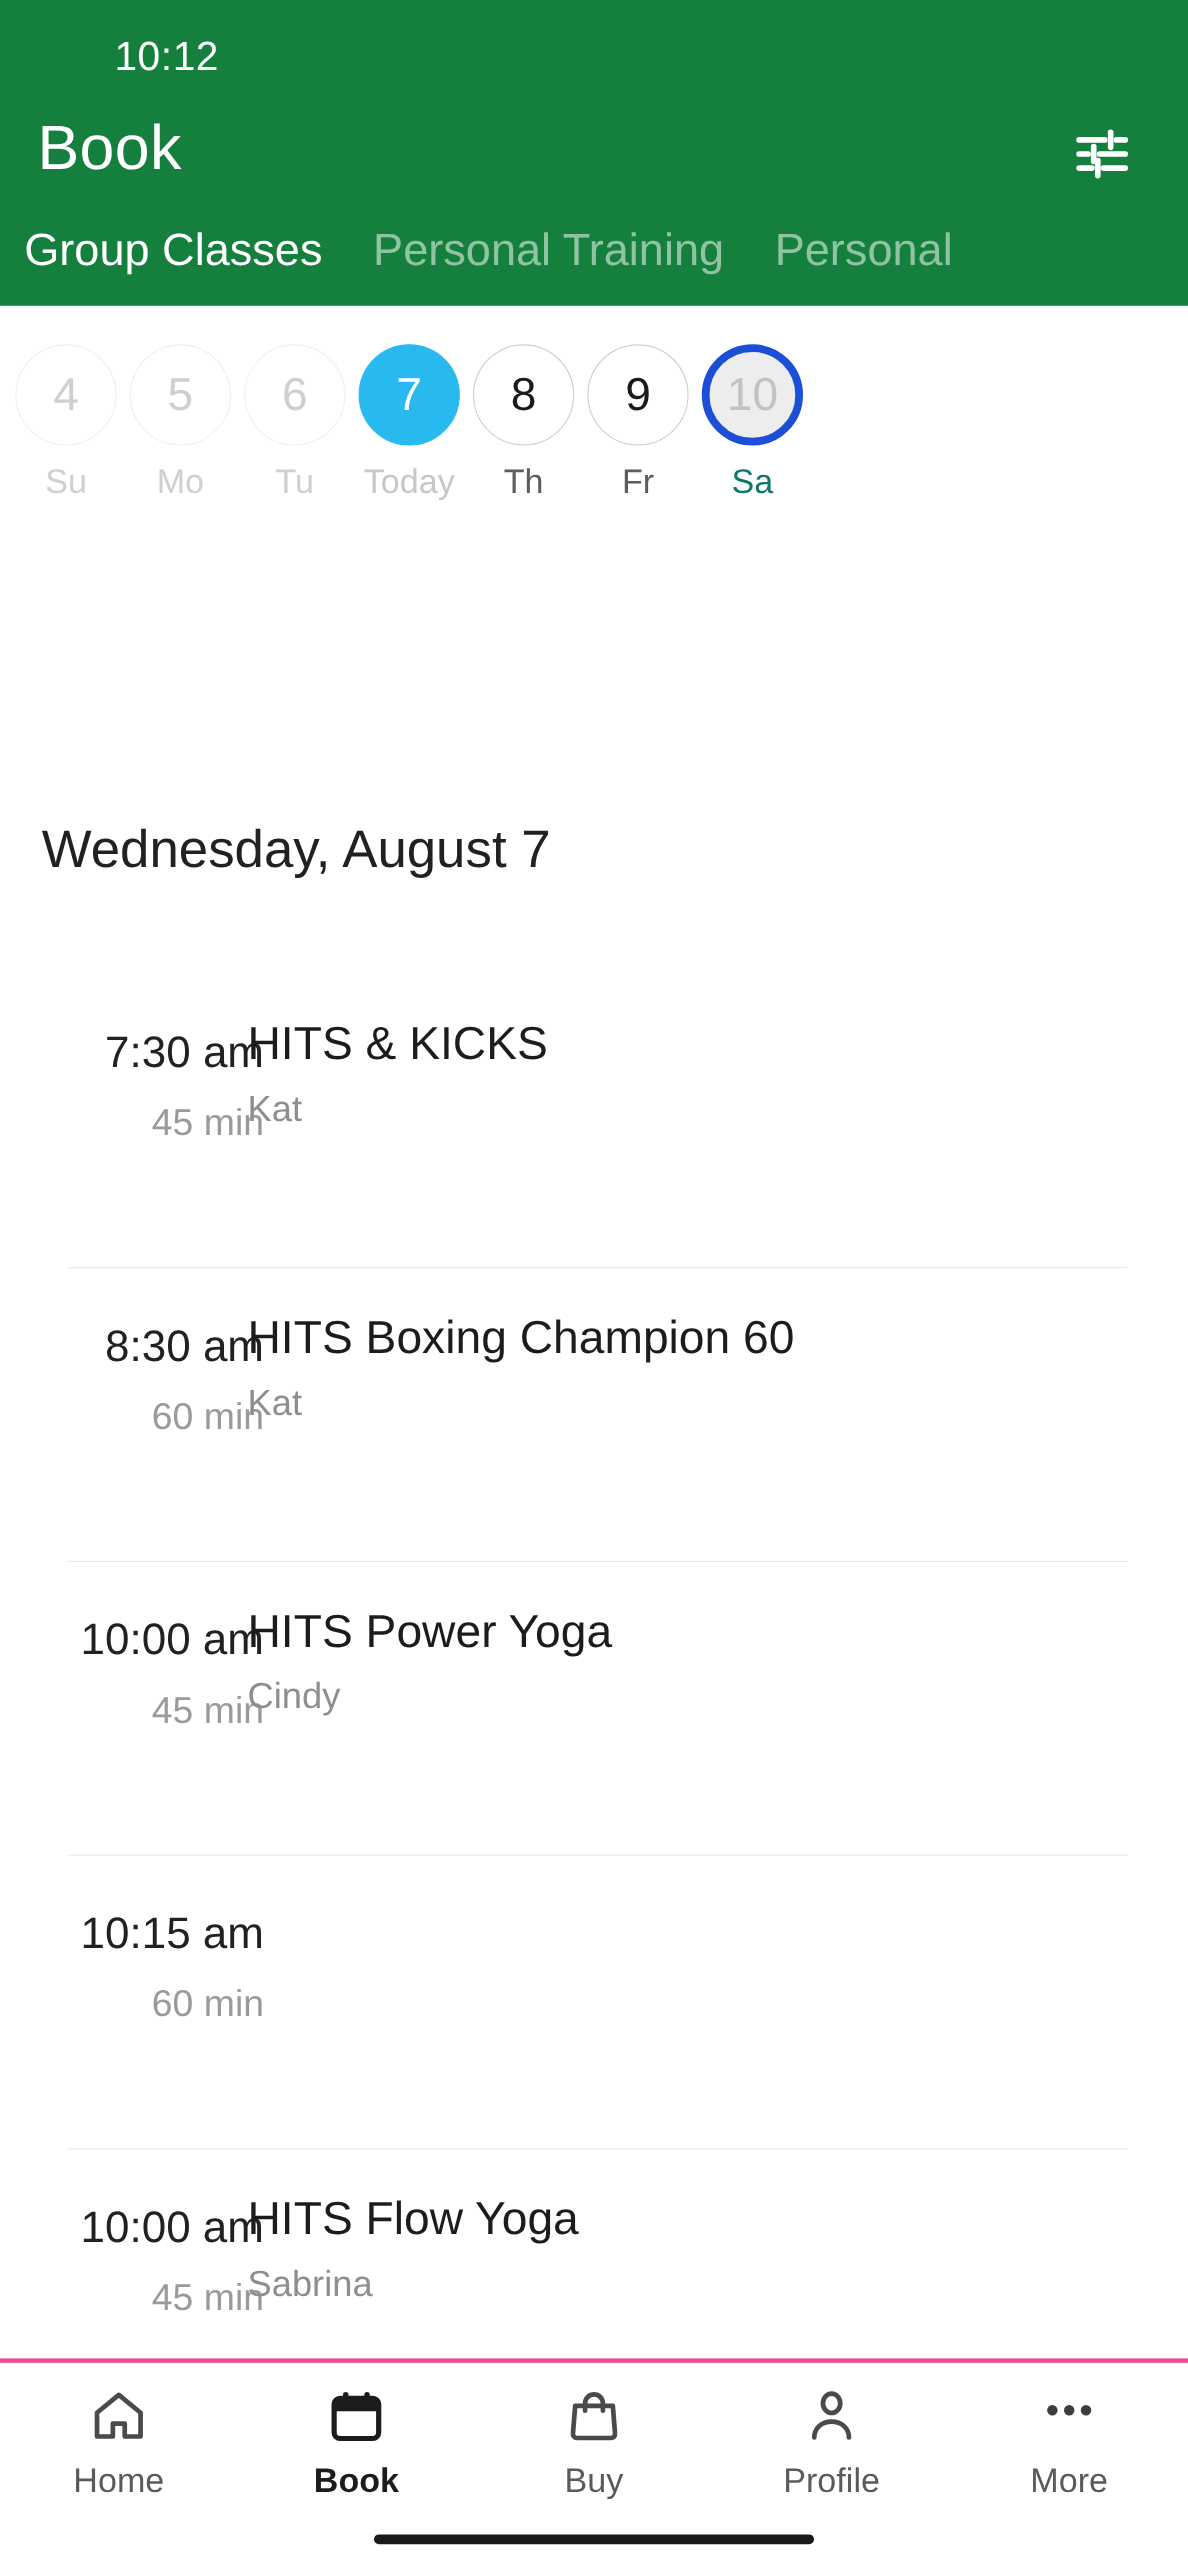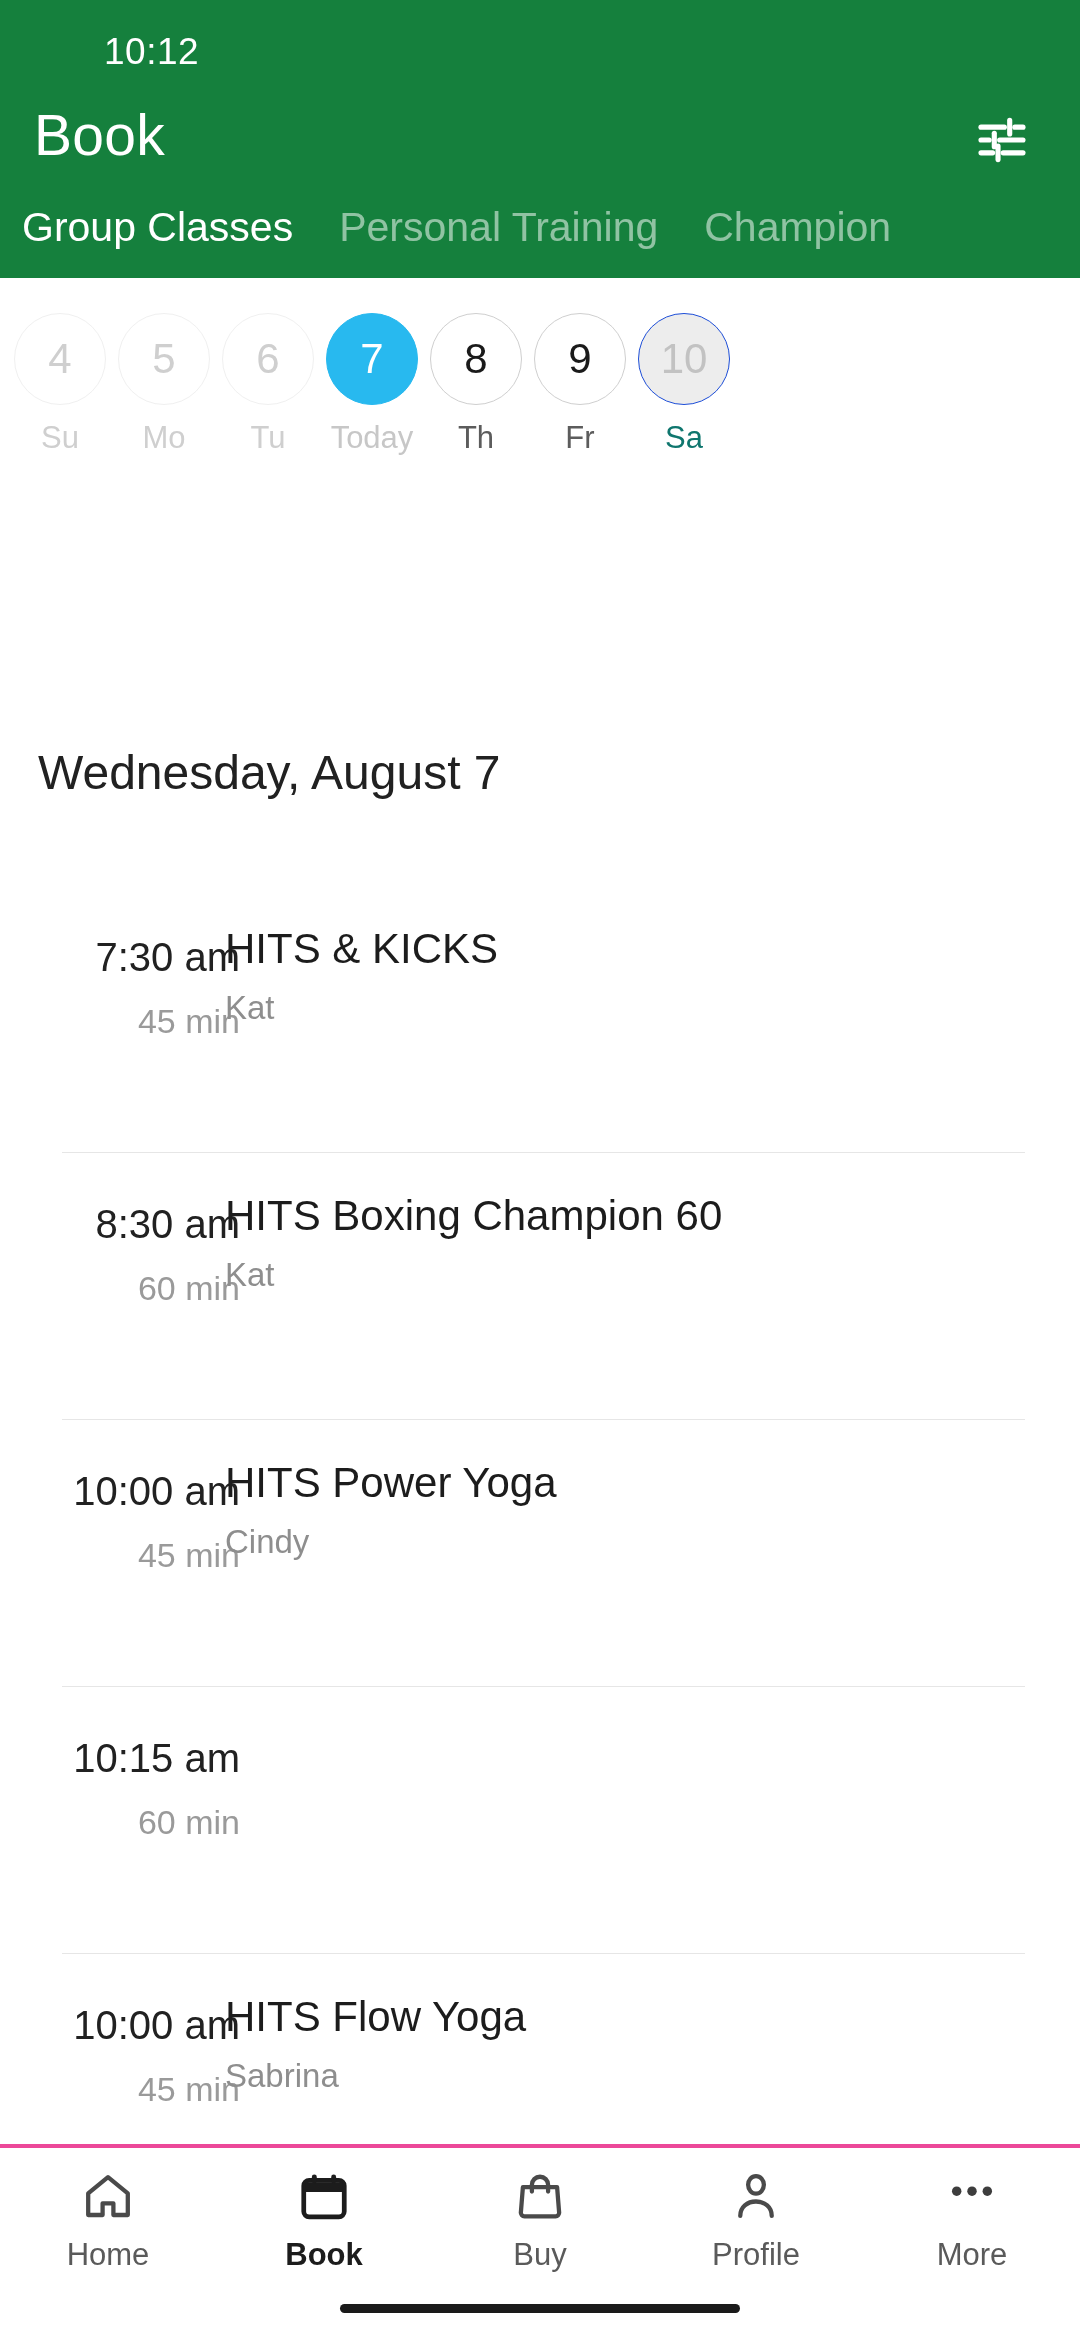--- a/index.html
+++ b/index.html
@@ -68,21 +68,21 @@
   .day .dayname {
     margin-top:15px; font-size:31px;
   }
   
   .day.disabled .daycircle { border:1px solid #f0f0f0; color:#cfcfcf; background:#fff; }
   .day.disabled .dayname  { color:#cfcfcf; }
   .day.selected .daycircle { background:#28b9ef; color:#ffffff; border:1px solid #28b9ef; }
   .day.selected .dayname  { color:#c7c7c7; }
   .day.normal .daycircle   { border:1px solid #cfcfcf; color:#1a1a1a; background:#fff; }
   .day.normal .dayname    { color:#5c5c5c; }
-  .day.greyed .daycircle   { border:1px solid #1d4ed8; color:#c2c2c2; background:#ededed; }
+  .day.greyed .daycircle   { border:7px solid #1d4ed8; color:#c2c2c2; background:#ededed; }
   .day.greyed .dayname    { color:#0f766e; }
 
   
   .date-heading {
     position:absolute; top:745px; left:38px;
     font-size:48px; color:#212121; font-weight:400;
   }
 
   
   .classlist {
@@ -152,21 +152,21 @@
           <line x1="3" y1="17.5" x2="8" y2="17.5"></line>
           <line x1="12.5" y1="17.5" x2="21" y2="17.5"></line>
           <line x1="10.3" y1="14.6" x2="10.3" y2="20.4"></line>
         </svg>
       </div>
     </div>
 
     <div class="tabs">
       <span class="tab active">Group Classes</span>
       <span class="tab">Personal Training</span>
-      <span class="tab">Champion</span>
+      <span class="tab">Personal</span>
     </div>
   </div>
 
   <div class="datestrip">
     <div class="day disabled">
       <div class="daycircle">4</div>
       <div class="dayname">Su</div>
     </div>
     <div class="day disabled">
       <div class="daycircle">5</div>

